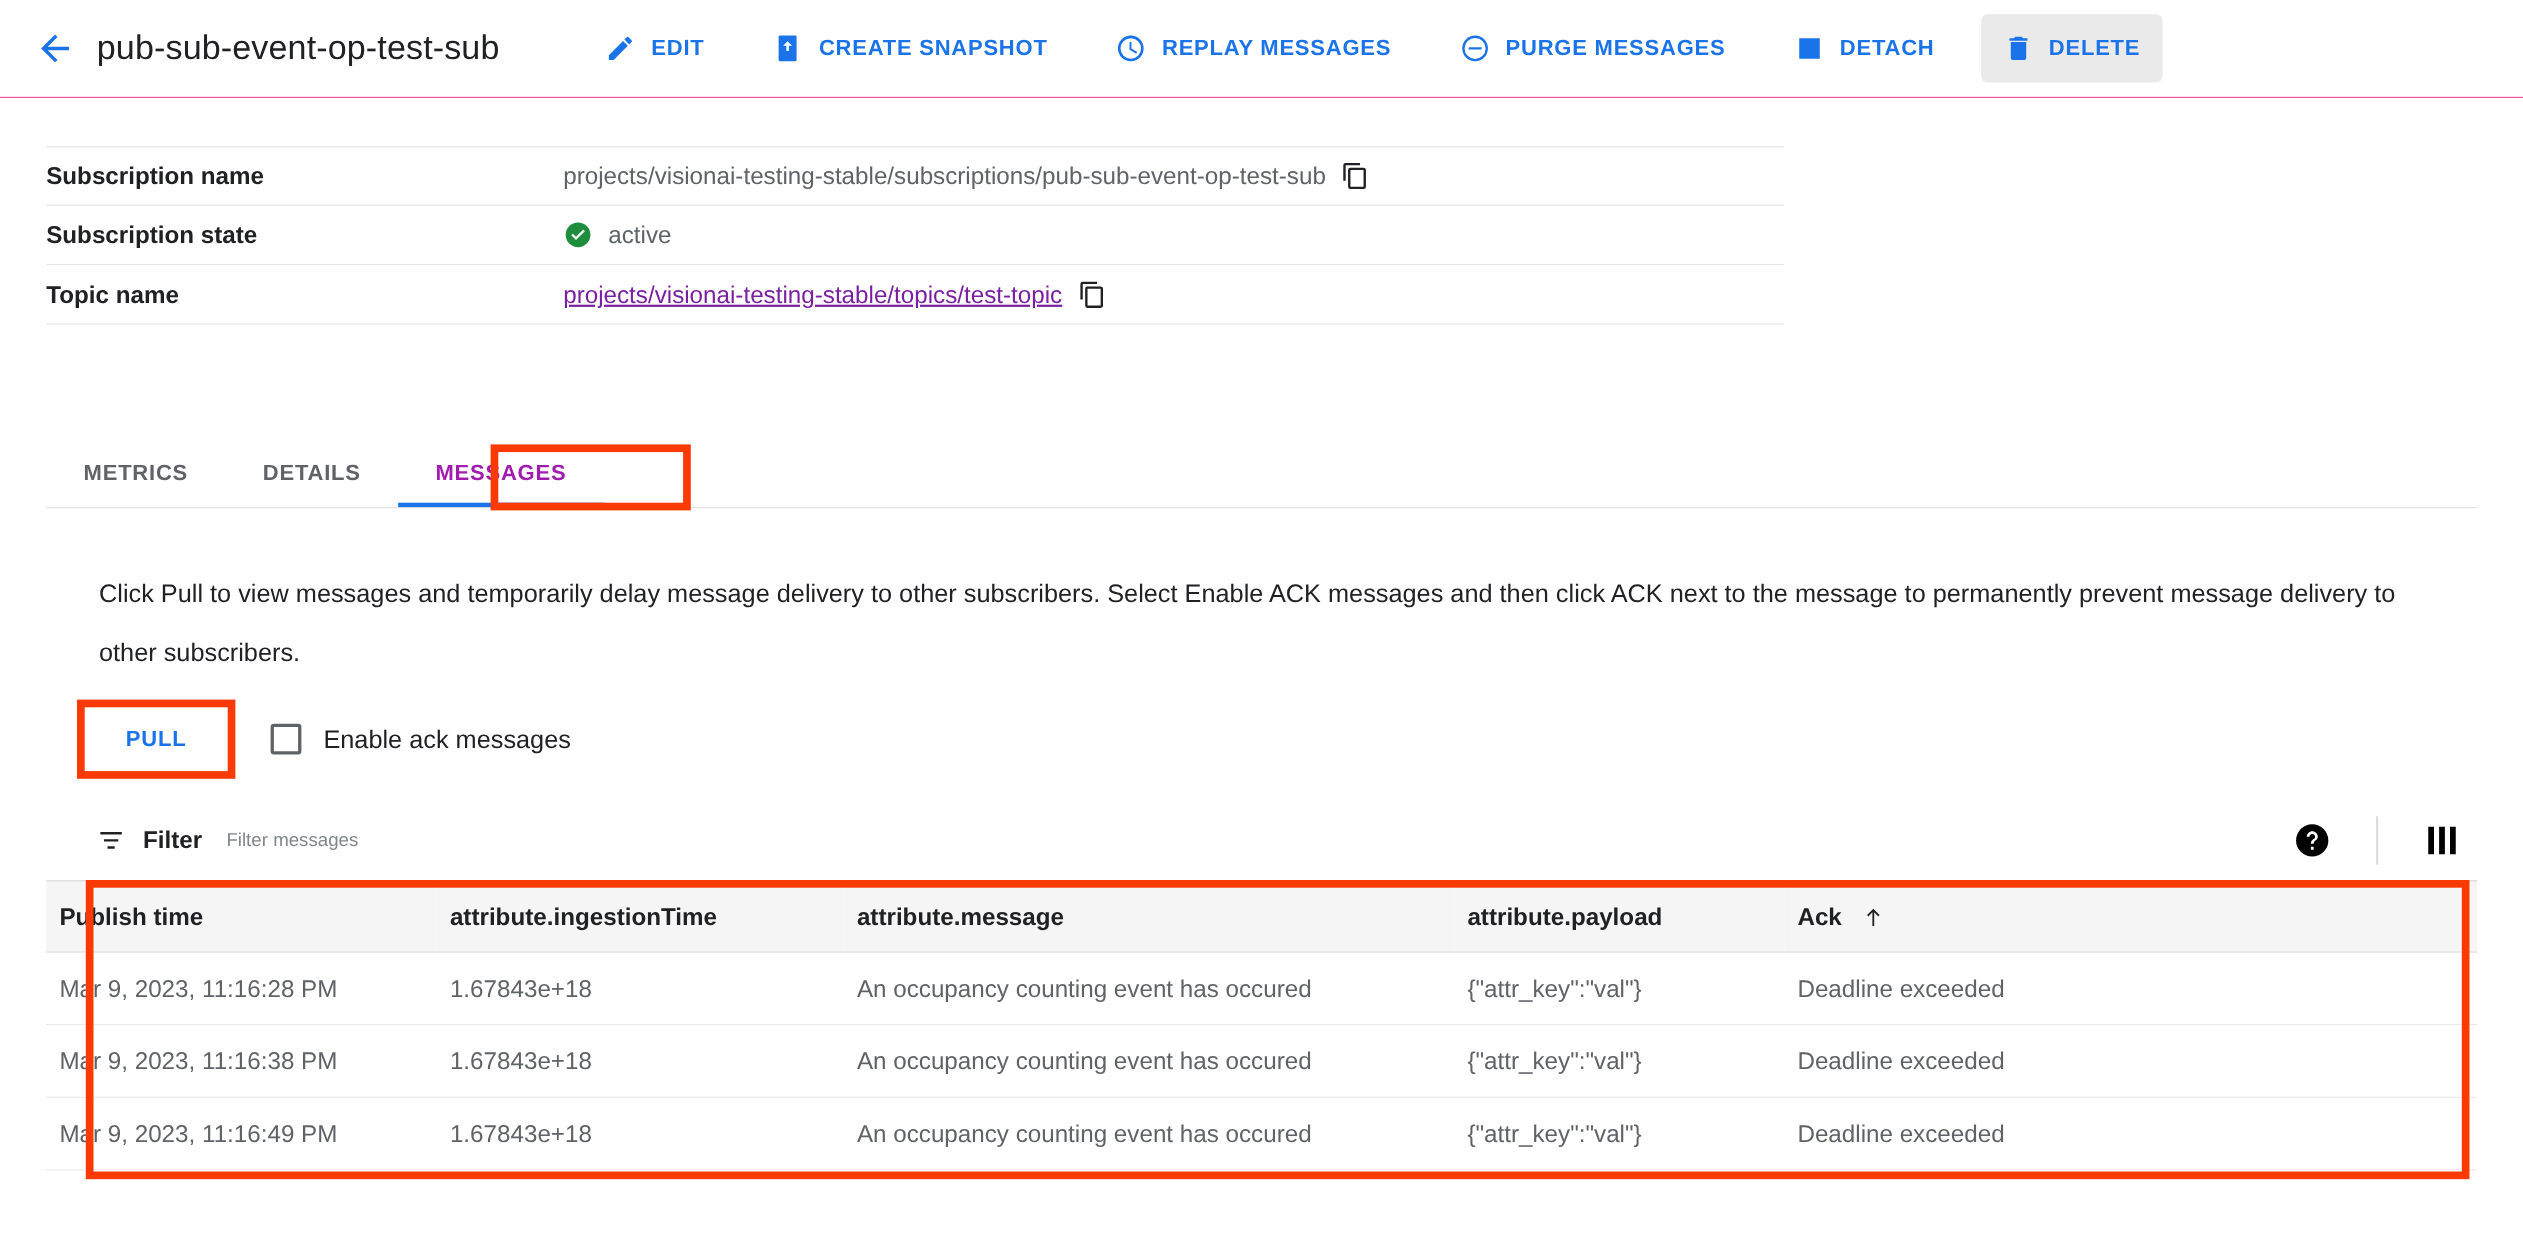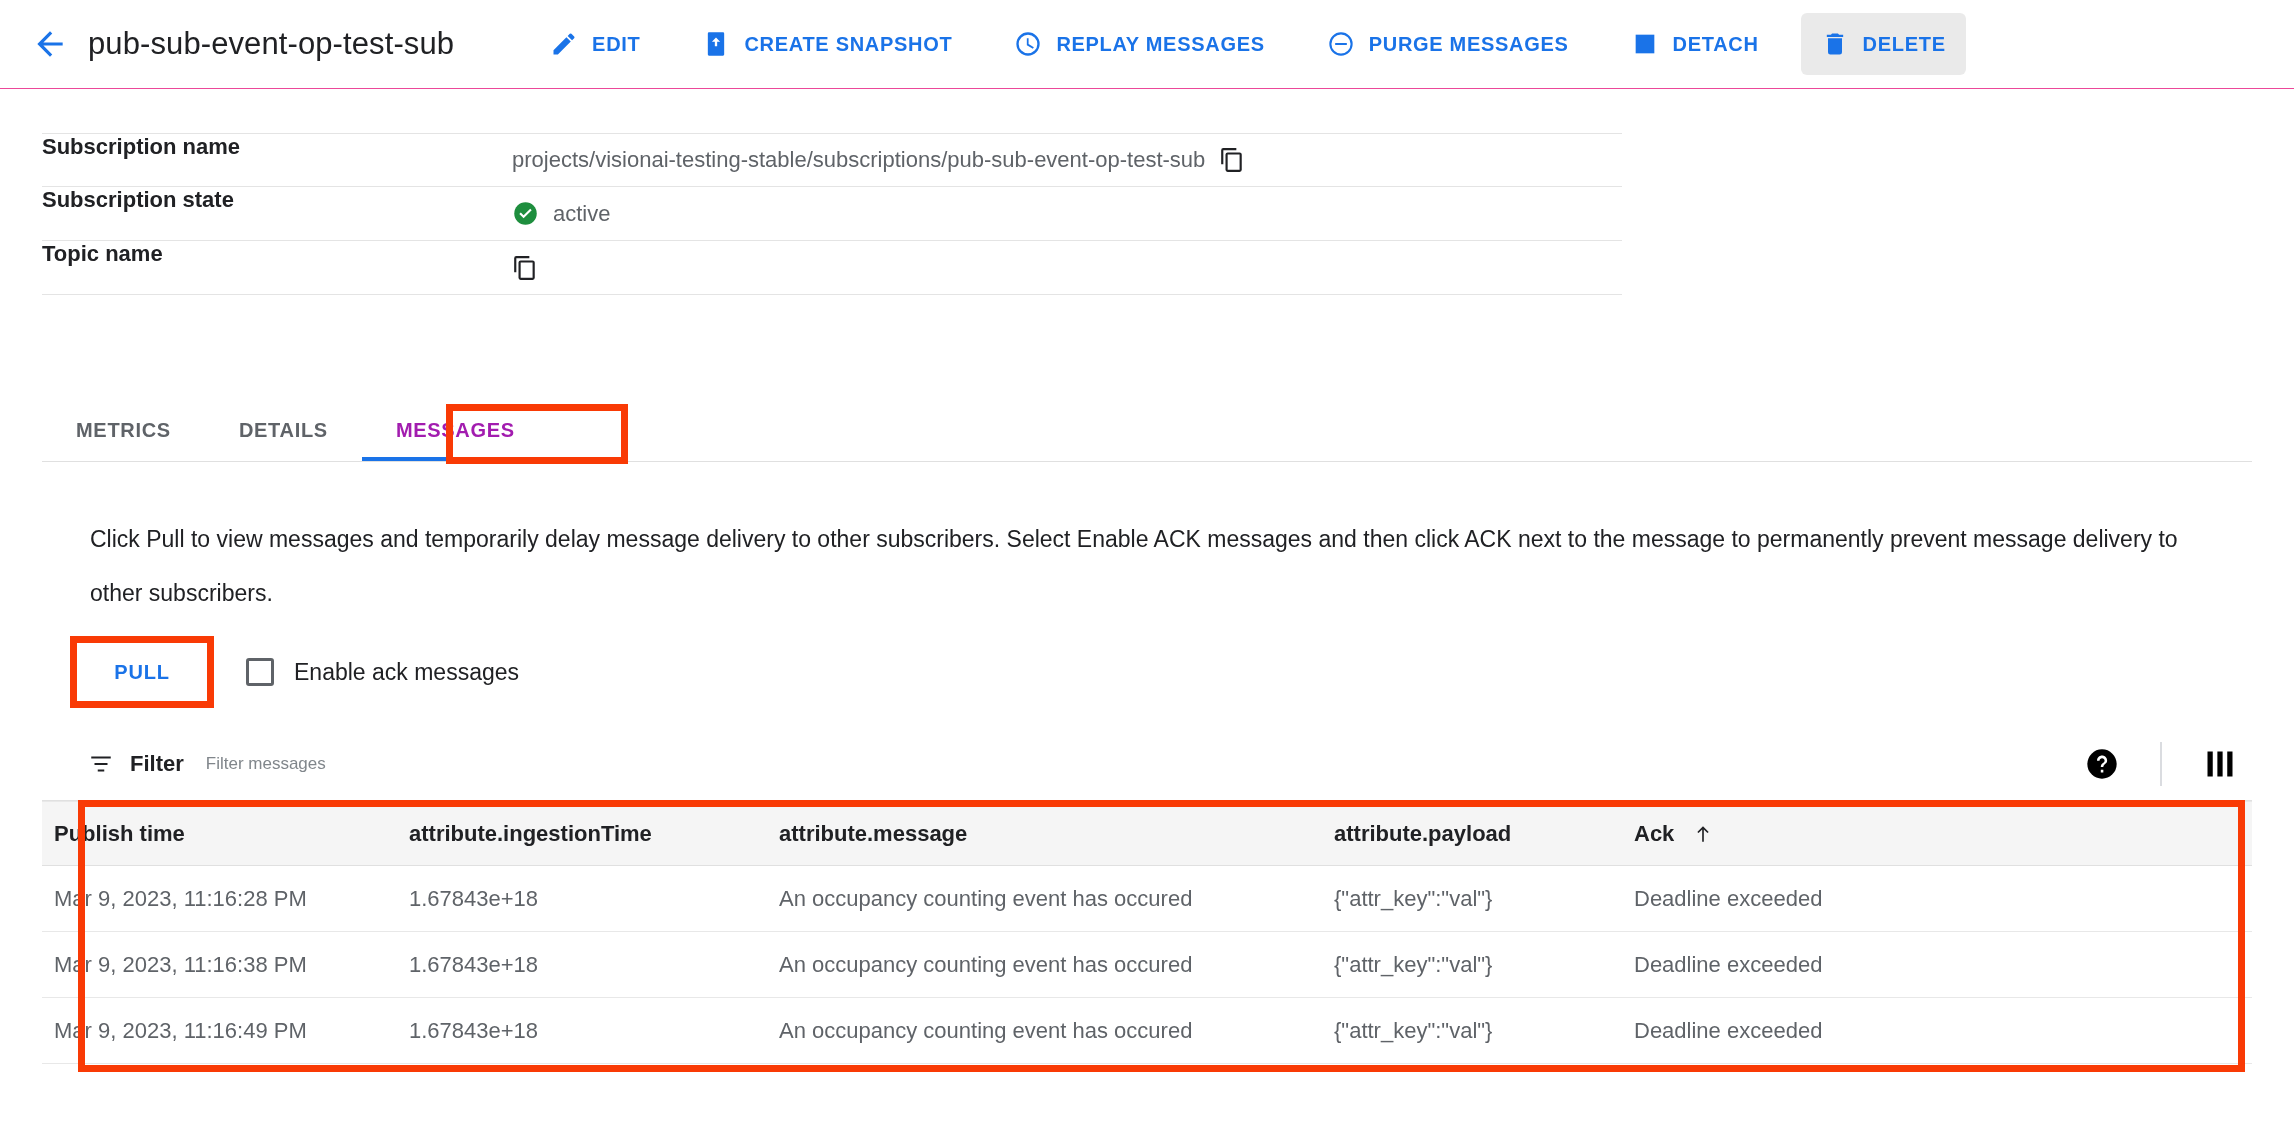--- a/index.html
+++ b/index.html
@@ -40,21 +40,21 @@
   .tb-btn .lbl {
     font-size: 20px; font-weight: 600; letter-spacing: .7px;
     color: #1a73e8; text-transform: uppercase;
   }
   .tb-btn.active { background: #eaeaea; }
   .tb-ico { width: 28px; height: 28px; display:block; fill: #1a73e8; }
 
   
   .detail-wrap { position: absolute; left: 42px; top: 133px; width: 1580px; }
   .drow {
-    display: flex; 
+    display: flex; align-items: center;
     height: 54px; border-bottom: 1px solid #e4e4e4;
   }
   .drow:first-child { border-top: 1px solid #e4e4e4; }
   .dkey {
     width: 470px; flex: 0 0 470px;
     font-size: 22px; font-weight: 700; color: #202124;
   }
   .dval {
     flex: 1; display: flex; align-items: center; gap: 14px;
     font-size: 22px; color: #5f6368; white-space: nowrap;
@@ -239,20 +239,21 @@
           <circle cx="12" cy="12" r="10" fill="#1e8e3e"></circle>
           <path d="M10.3 16.2 6.5 12.4l1.3-1.3 2.5 2.5 5.9-5.9 1.3 1.3-7.2 7.2z" fill="#ffffff"></path>
         </svg>
         <span>active</span>
       </div>
     </div>
 
     <div class="drow">
       <div class="dkey">Topic name</div>
       <div class="dval">
+        <span class="link">projects/visionai-testing-stable/topics/test-topic</span>
         <svg class="copy-ico" viewBox="0 0 24 24">
           <path d="M16 1H4a2 2 0 0 0-2 2v13h2V3h12V1zm3 4H8a2 2 0 0 0-2 2v14a2 2 0 0 0 2 2h11a2 2 0 0 0 2-2V7a2 2 0 0 0-2-2zm0 16H8V7h11v14z"></path>
         </svg>
       </div>
     </div>
 
   </div>
 
   <div class="tabs">
     <div class="tab">METRICS</div>

